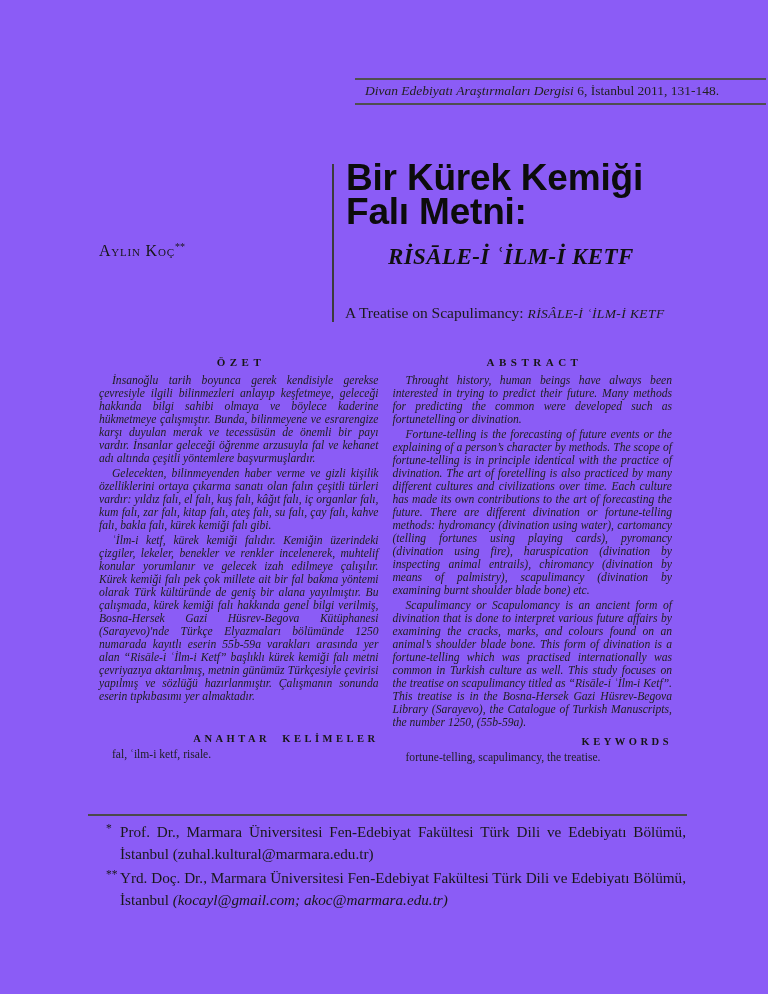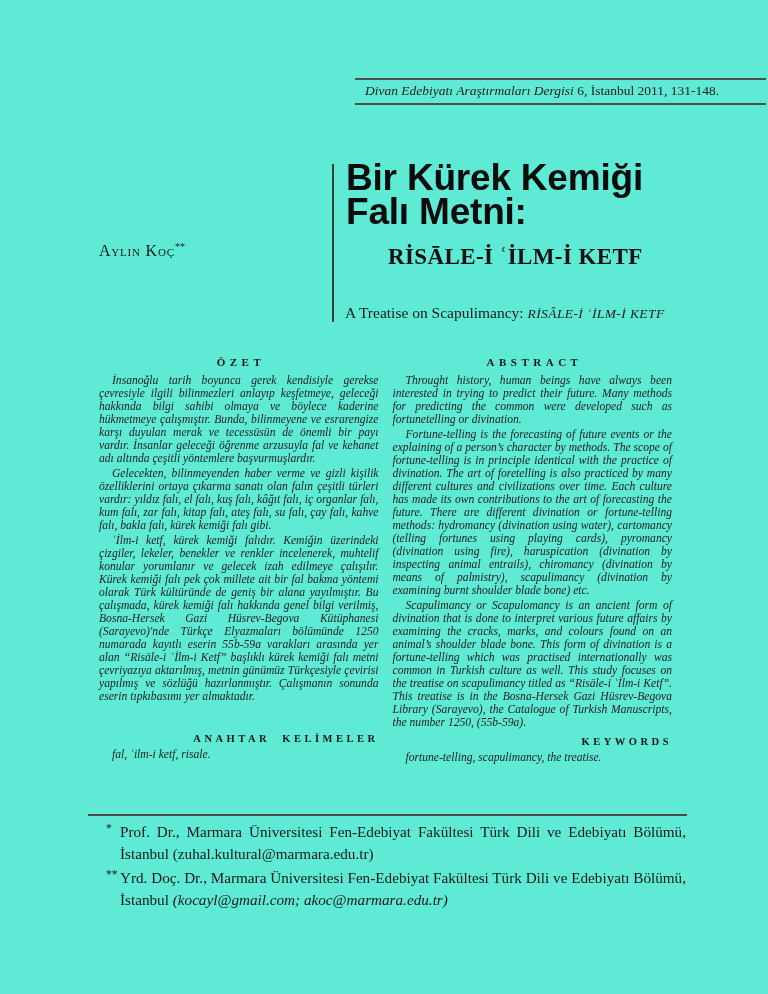--- a/index.html
+++ b/index.html
@@ -1,20 +1,20 @@
 <!DOCTYPE html>
 <html><head>
 <meta charset="utf-8">
 <style>
   html,body{margin:0;padding:0;}
   body{
     width:768px;height:994px;background:#ffffff;position:relative;
     font-family:"Liberation Serif", serif;color:#1a1a1a;overflow:hidden;
   }
-  .page{position:absolute;inset:0;background:#5eead4;}
+  .page{position:absolute;inset:0;background:#8b5cf6;}
 
   
   .header-cite{
     position:absolute;top:78px;left:355px;width:399px;
     border-top:2px solid #4f4f4f;border-bottom:2px solid #4f4f4f;
     padding:3px 2px 4px 10px;font-size:13.5px;white-space:nowrap;color:#222;
   }
   .header-cite .jtitle{font-style:italic;}
 
   
@@ -26,21 +26,21 @@
 
   
   .vrule{position:absolute;left:332px;top:164px;width:2px;height:158px;background:#3c3c3c;}
   .title-tr{
     position:absolute;left:346px;top:161px;width:360px;
     font-family:"Liberation Sans", sans-serif;font-weight:700;
     font-size:37px;line-height:34px;letter-spacing:-0.2px;color:#0c0c0c;
   }
   .title-main{
     position:absolute;left:388px;top:244px;
-    font-size:23px;font-weight:700;letter-spacing:0.4px;color:#101010;
+    font-size:23px;font-weight:700;font-style:italic;letter-spacing:0.4px;color:#101010;
     white-space:nowrap;
   }
   .title-en{position:absolute;left:345px;top:304px;font-size:15.5px;white-space:nowrap;color:#1b1b1b;}
   .title-en .en-it{font-style:italic;font-size:13.5px;letter-spacing:0.4px;}
 
   
   .columns{position:absolute;left:99px;top:356px;width:573px;display:flex;gap:14px;}
   .col{flex:1;min-width:0;}
   .col-heading{
     text-align:center;font-weight:700;font-size:11px;letter-spacing:4.5px;text-indent:4.5px;
@@ -49,21 +49,21 @@
   .col p{
     font-style:italic;font-size:11.6px;line-height:13px;text-align:justify;
     text-indent:13px;margin:0 0 2px 0;color:#1e1e1e;
   }
   .kw-block{margin-top:30px;}
   .kw-block.kw-right{margin-top:7px;}
   .kw-heading{
     text-align:right;font-weight:700;font-size:10.5px;letter-spacing:3.5px;word-spacing:6px;
     text-indent:3.5px;margin:0 0 4px 0;color:#161616;
   }
-  .kw-text{font-style:italic;font-size:11.6px;line-height:13px;padding-left:13px;color:#1e1e1e;}
+  .kw-text{font-size:11.6px;line-height:13px;padding-left:13px;color:#1e1e1e;}
 
   
   .fn-rule{position:absolute;left:88px;top:814px;width:599px;height:2px;background:#4a4a4a;}
   .footnotes{position:absolute;left:120px;top:821px;width:566px;font-size:15.2px;line-height:21.5px;color:#181818;}
   .footnote{position:relative;text-align:justify;margin-bottom:3px;}
   .fn-marker{position:absolute;left:-14px;top:-3px;font-size:11.5px;}
   .fn-contact.italic{font-style:italic;}
 </style>
 </head>
 <body>

